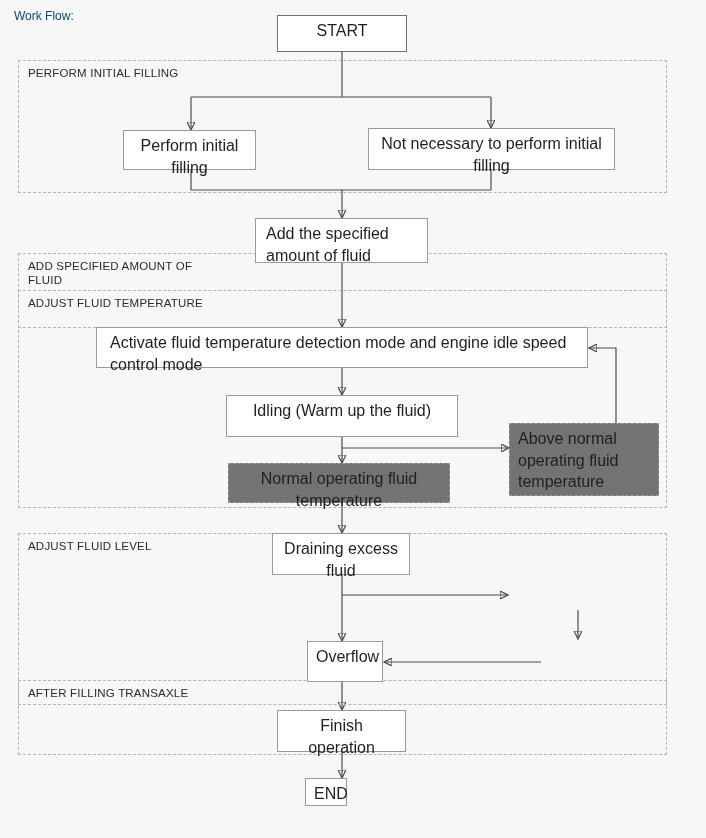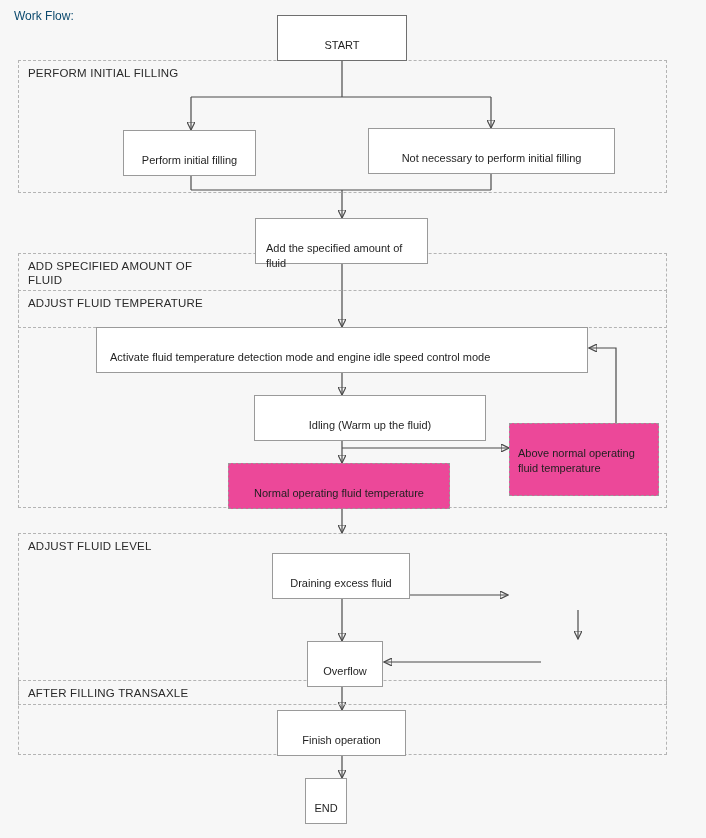--- a/index.html
+++ b/index.html
@@ -28,27 +28,27 @@
     position:absolute;left:9px;top:5px;
     font-size:11.5px;color:#2a2a2a;
     letter-spacing:.2px;
     line-height:1.25;
   }
   .node{
     position:absolute;
     background:#ffffff;
     border:1px solid #9a9a9a;
     box-sizing:border-box;
-    font-size:11px;
+    font-size:16px;
     line-height:1.35;
     color:#1f1f1f;
-    padding:22px 8px;
+    padding:4px 8px;
   }
   .node.center{text-align:center;}
-  .node.dashed{border:1px dashed #9a9a9a;background:#ec4899;}
+  .node.dashed{border:1px dashed #9a9a9a;background:#737373;}
   .node.start-node{border-color:#6f6f6f;}
   svg.wires{
     position:absolute;left:0;top:0;
     pointer-events:none;
   }
   svg.wires path{
     stroke:#4a4a4a;stroke-width:1.2;fill:none;
   }
 </style>
 </head>
@@ -121,27 +121,27 @@
   <div class="node center start-node" style="left:277px;top:15px;width:130px;height:37px;">START</div>
 
   <div class="node center" style="left:123px;top:130px;width:133px;height:40px;">Perform initial filling</div>
 
   <div class="node center" style="left:368px;top:128px;width:247px;height:42px;">Not necessary to perform initial filling</div>
 
   <div class="node" style="left:255px;top:218px;width:173px;height:45px;padding-left:10px;">Add the specified amount of fluid</div>
 
   <div class="node" style="left:96px;top:327px;width:492px;height:41px;padding-left:13px;">Activate fluid temperature detection mode and engine idle speed control mode</div>
 
-  <div class="node center" style="left:226px;top:395px;width:232px;height:42px;margin-left:28px;">Idling (Warm up the fluid)</div>
+  <div class="node center" style="left:226px;top:395px;width:232px;height:42px;">Idling (Warm up the fluid)</div>
 
   <div class="node dashed" style="left:509px;top:423px;width:150px;height:73px;">Above normal operating fluid temperature</div>
 
   <div class="node dashed center" style="left:228px;top:463px;width:222px;height:40px;">Normal operating fluid temperature</div>
 
-  <div class="node center" style="left:272px;top:533px;width:138px;height:42px;margin-top:20px;">Draining excess fluid</div>
+  <div class="node center" style="left:272px;top:533px;width:138px;height:42px;">Draining excess fluid</div>
 
 
   <div class="node center" style="left:307px;top:641px;width:76px;height:41px;">Overflow</div>
 
 
   <div class="node center" style="left:277px;top:710px;width:129px;height:42px;">Finish operation</div>
 
   <div class="node center" style="left:305px;top:778px;width:42px;height:28px;">END</div>
 
 </div>

